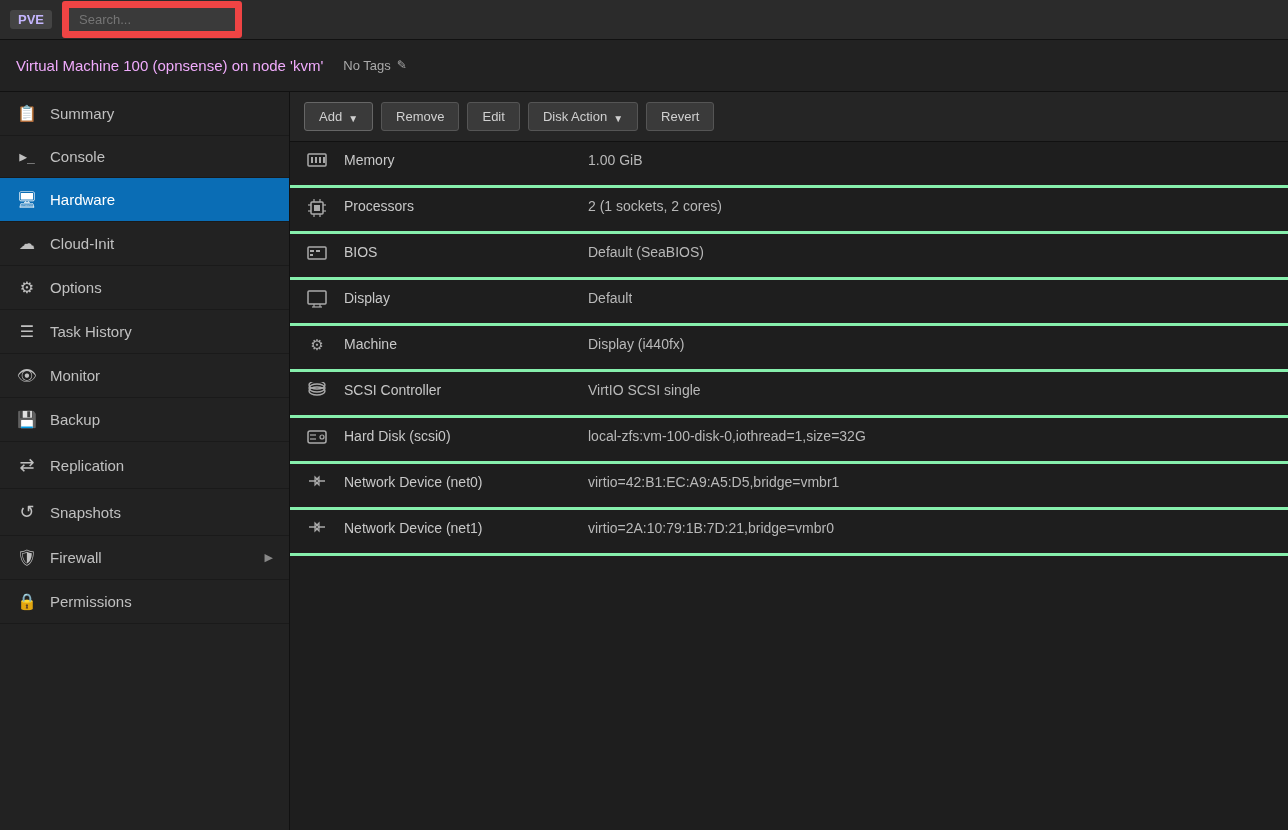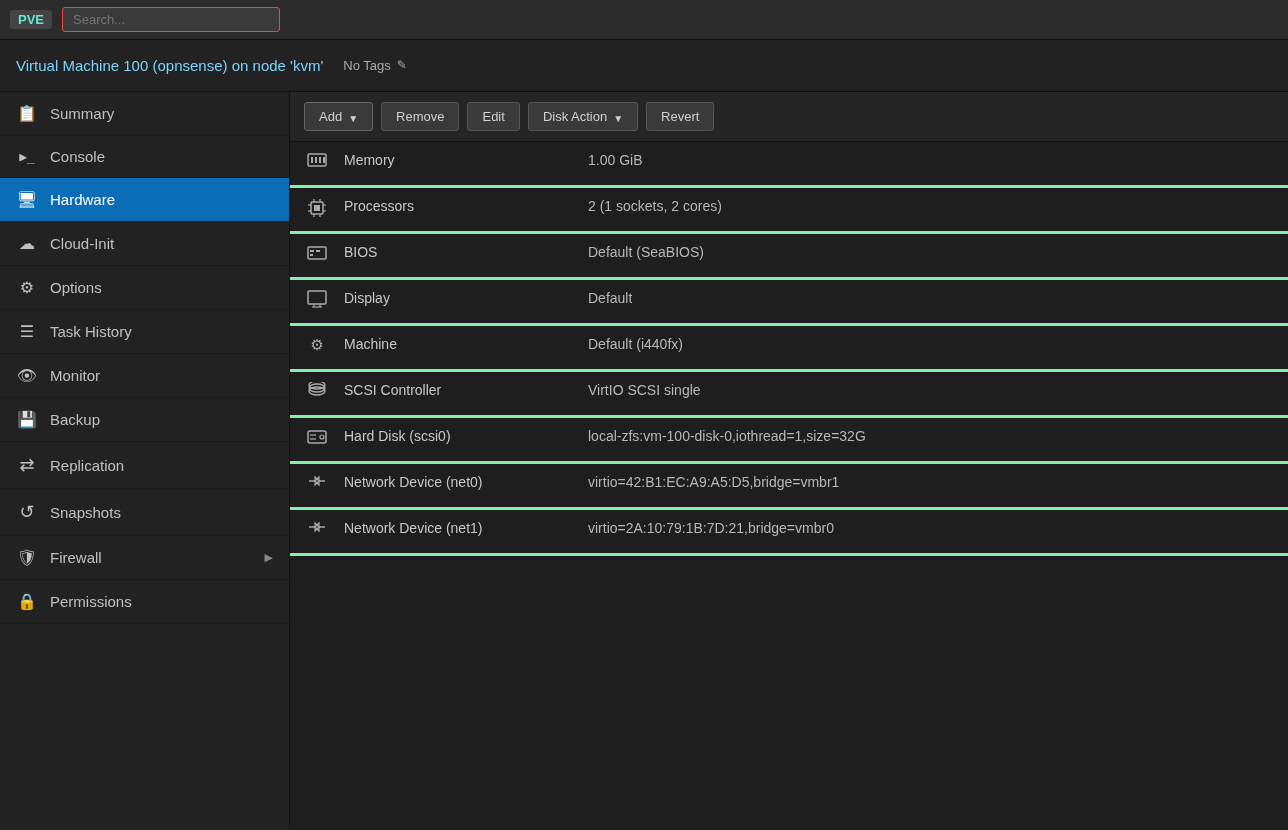--- a/index.html
+++ b/index.html
@@ -16,50 +16,50 @@
     
     .top-bar {
       background: #2b2b2b;
       height: 40px;
       display: flex;
       align-items: center;
       padding: 0 10px;
       border-bottom: 1px solid #111;
     }
     .top-bar-logo {
-      color: #5eead4;
+      color: #c4b5fd;
       font-weight: bold;
       font-size: 13px;
       margin-right: 10px;
       background: #444;
       padding: 2px 8px;
       border-radius: 3px;
     }
     .top-bar-search {
       background: #3a3a3a;
-      border: 1px solid #ef4444;
+      border: 7px solid #ef4444;
       color: #ccc;
       padding: 4px 10px;
       border-radius: 3px;
-      width: 218px;
+      width: 180px;
       font-size: 13px;
       outline: none;
     }
 
     
     .vm-title-bar {
       background: #222;
       height: 52px;
       display: flex;
       align-items: center;
       padding: 0 16px;
       border-bottom: 1px solid #111;
     }
     .vm-title {
-      color: #7dd3fc;
+      color: #f0abfc;
       font-size: 15px;
       font-weight: 400;
     }
     .no-tags {
       color: #aaa;
       font-size: 13px;
       margin-left: 20px;
       display: flex;
       align-items: flex-start;
       gap: 6px;
@@ -345,21 +345,21 @@
               <line x1="5" y1="17" x2="15" y2="17" stroke="#aaa" stroke-width="1.2"></line>
             </svg>
         </span>
         <span class="hw-name">Display</span>
         <span class="hw-value">Default</span>
       </div>
 
       <div class="hw-row">
         <span class="hw-icon">⚙</span>
         <span class="hw-name">Machine</span>
-        <span class="hw-value">Default (i440fx)</span>
+        <span class="hw-value">Display (i440fx)</span>
       </div>
 
       <div class="hw-row">
         <span class="hw-icon">
           <svg width="20" height="18" viewBox="0 0 20 18">
               <ellipse cx="10" cy="9" rx="8" ry="4" fill="none" stroke="#aaa" stroke-width="1.4"></ellipse>
               <ellipse cx="10" cy="6" rx="8" ry="4" fill="none" stroke="#aaa" stroke-width="1.4"></ellipse>
               <ellipse cx="10" cy="3" rx="8" ry="4" fill="none" stroke="#aaa" stroke-width="1.4"></ellipse>
             </svg>
         </span>

